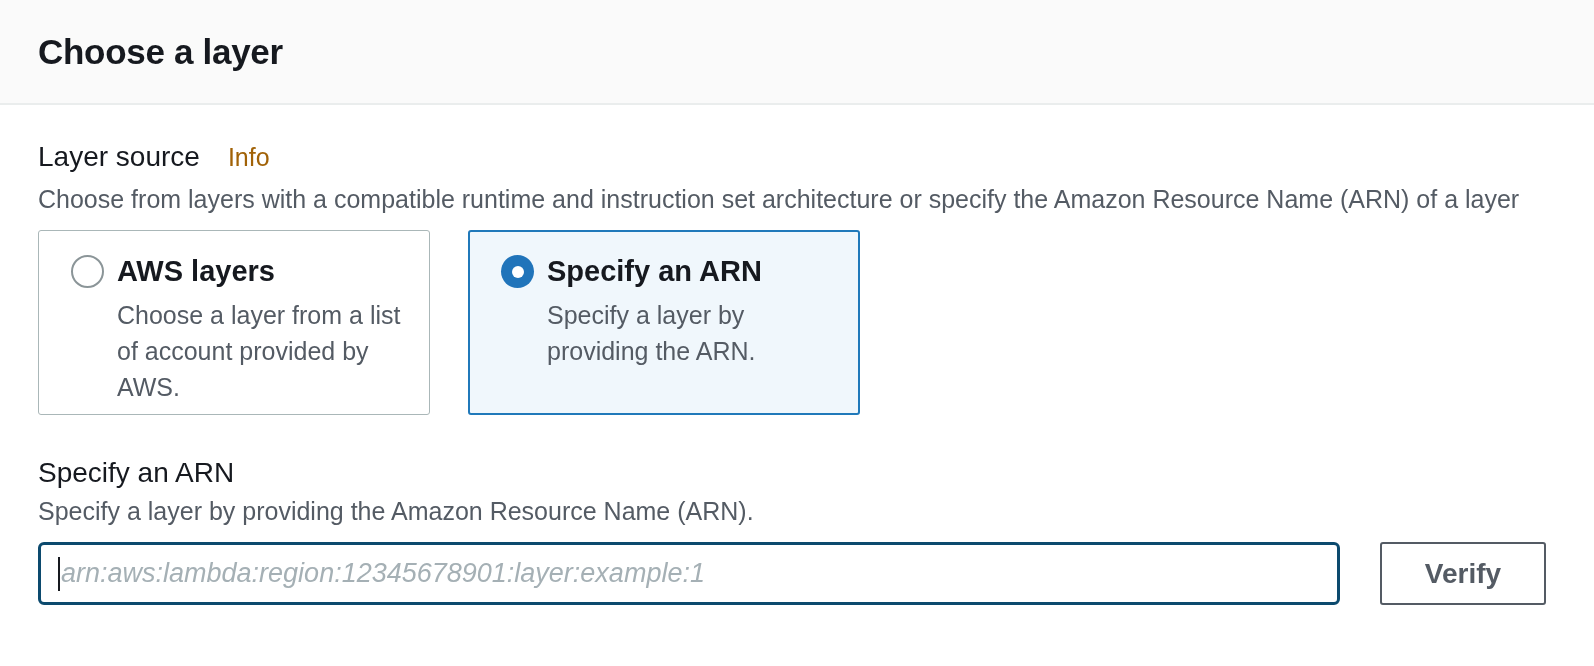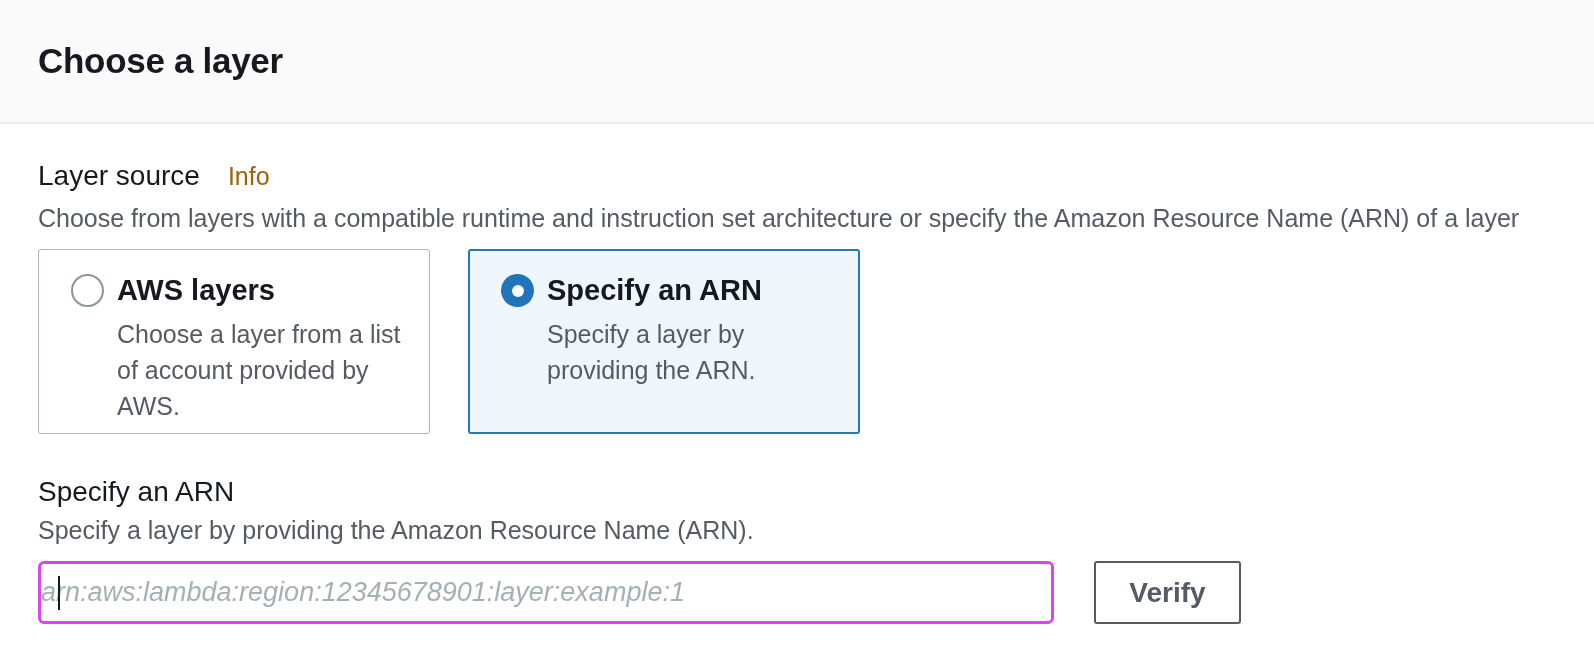--- a/index.html
+++ b/index.html
@@ -4,21 +4,21 @@
 <style>
   * { margin: 0; padding: 0; box-sizing: border-box; }
   html, body {
     width: 1594px; height: 666px;
     background: #ffffff;
     font-family: "Liberation Sans", sans-serif;
     overflow: hidden;
   }
   
   .page-header {
-    height: 124px;
+    height: 105px;
     background: #fafafa;
     border-bottom: 2px solid #eaeded;
     display: flex;
     align-items: center;
     padding-left: 38px;
   }
   .page-header h1 {
     font-size: 35px;
     font-weight: bold;
     color: #16191f;
@@ -124,44 +124,44 @@
     color: #545b64;
   }
   .arn-row {
     margin-top: 16px;
     display: flex;
     gap: 40px;
     align-items: flex-start;
   }
   .input-wrap { position: relative; }
   .arn-input {
-    width: 1016px;
+    width: 1302px;
     height: 63px;
-    border: 3px solid #d946ef;
+    border: 3px solid #0c4a6e;
     border-radius: 6px;
-    padding: 0 0;
+    padding: 0 20px;
     font-family: "Liberation Sans", sans-serif;
     font-size: 27px;
     color: #16191f;
     outline: none;
     background: #ffffff;
   }
   .arn-input::placeholder {
     font-style: italic;
     color: #a5b0b5;
     opacity: 1;
   }
   .caret {
     position: absolute;
     left: 20px; top: 15px;
     width: 2px; height: 34px;
     background: #16191f;
   }
   .verify-btn {
-    width: 147px;
+    width: 166px;
     height: 63px;
     background: #ffffff;
     border: 2px solid #545b64;
     border-radius: 3px;
     font-family: "Liberation Sans", sans-serif;
     font-size: 28px;
     font-weight: bold;
     color: #545b64;
     cursor: pointer;
   }

